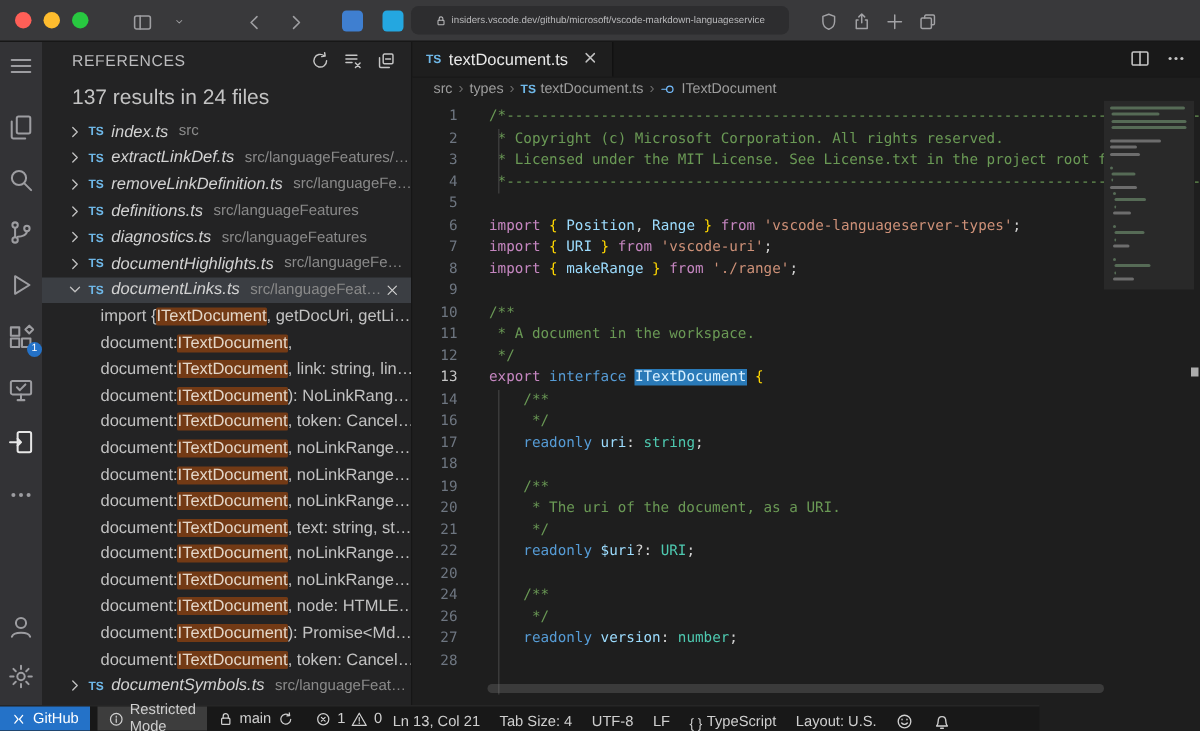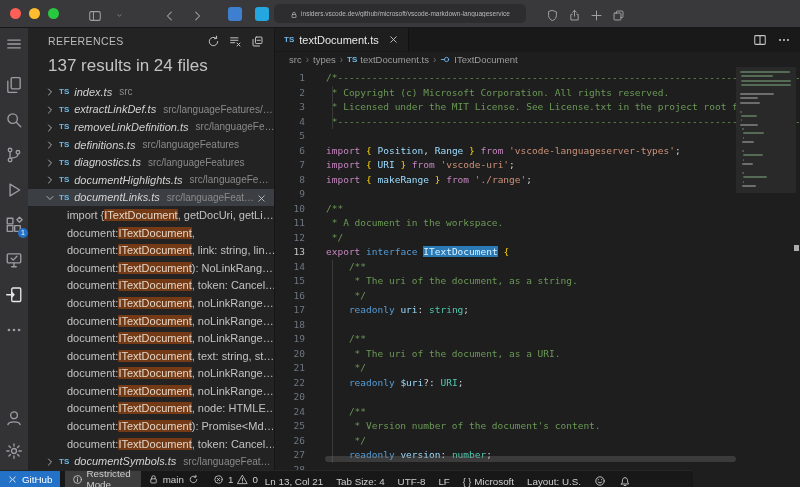--- a/index.html
+++ b/index.html
@@ -30,21 +30,21 @@
   .ab-item.active{color:#e7e7e7;}
   .ab-item.menu{margin-bottom:6px;}
   .ab-badge{position:absolute;right:-3px;bottom:-2px;min-width:10px;height:10px;border-radius:5px;background:var(--accent,#2472c8);
     color:#fff;font-size:7px;line-height:10px;text-align:center;padding:0 1px;}
 
   
   .sidebar{width:247px;background:#232324;border-right:1px solid #161616;position:relative;overflow:hidden;}
   .sb-head{height:25px;display:flex;align-items:center;padding:0 10px 0 20px;}
   .sb-title{font-size:10.5px;color:#bcbcbe;letter-spacing:.4px;}
   .sb-actions{margin-left:auto;display:flex;gap:9px;color:#c5c5c5;}
-  .sb-summary{padding:3px 20px 7px;font-size:17px;color:#c3c3c3;}
+  .sb-summary{padding:3px 20px 7px;font-size:14px;color:#c3c3c3;}
   .tree{font-size:11px;color:#c8c8c8;}
   .trow{height:17.6px;display:flex;align-items:center;white-space:nowrap;overflow:hidden;cursor:pointer;position:relative;}
   .trow.file{padding-left:16px;}
   .trow.result{padding-left:39px;color:#c2c2c2;}
   .trow.selected{background:#3b3e43;}
   .tw{color:#bdbdbd;margin-right:3px;flex:0 0 auto;}
   .ts-badge{font-size:8px;font-weight:bold;color:#6fb8e8;margin-right:5px;flex:0 0 auto;}
   .fname{color:#d2d2d2;font-style:italic;}
   .fpath{color:#8a8a8a;font-size:10px;margin-left:7px;}
   .match{background:rgba(234,92,0,.40);color:#e3d6c8;border-radius:1px;}
@@ -463,31 +463,29 @@
           <div class="code-line"><span class="ln ">5</span><span class="lc"></span></div>
           <div class="code-line"><span class="ln ">6</span><span class="lc"><span class="tok kw">import </span><span class="tok br">{ </span><span class="tok var">Position</span><span class="tok pt">, </span><span class="tok var">Range</span><span class="tok br"> }</span><span class="tok kw"> from </span><span class="tok str">'vscode-languageserver-types'</span><span class="tok pt">;</span></span></div>
           <div class="code-line"><span class="ln ">7</span><span class="lc"><span class="tok kw">import </span><span class="tok br">{ </span><span class="tok var">URI</span><span class="tok br"> }</span><span class="tok kw"> from </span><span class="tok str">'vscode-uri'</span><span class="tok pt">;</span></span></div>
           <div class="code-line"><span class="ln ">8</span><span class="lc"><span class="tok kw">import </span><span class="tok br">{ </span><span class="tok var">makeRange</span><span class="tok br"> }</span><span class="tok kw"> from </span><span class="tok str">'./range'</span><span class="tok pt">;</span></span></div>
           <div class="code-line"><span class="ln ">9</span><span class="lc"></span></div>
           <div class="code-line"><span class="ln ">10</span><span class="lc"><span class="tok cm">/**</span></span></div>
           <div class="code-line"><span class="ln ">11</span><span class="lc"><span class="tok cm"> * A document in the workspace.</span></span></div>
           <div class="code-line"><span class="ln ">12</span><span class="lc"><span class="tok cm"> */</span></span></div>
           <div class="code-line"><span class="ln active">13</span><span class="lc"><span class="tok kw">export</span><span class="tok pt"> </span><span class="tok kw2">interface</span><span class="tok pt"> </span><span class="tok type sel">ITextDocument</span><span class="tok pt"> </span><span class="tok br">{</span></span></div>
           <div class="code-line"><span class="ln ">14</span><span class="lc"><span class="tok cm">    /**</span></span></div>
-          <div class="code-line"><span class="ln ">15</span><span class="lc"><span class="tok cm">     * The uri of the document, as a string.</span></span></div>
           <div class="code-line"><span class="ln ">16</span><span class="lc"><span class="tok cm">     */</span></span></div>
           <div class="code-line"><span class="ln ">17</span><span class="lc"><span class="tok pt">    </span><span class="tok kw2">readonly</span><span class="tok pt"> </span><span class="tok var">uri</span><span class="tok pt">: </span><span class="tok type">string</span><span class="tok pt">;</span></span></div>
           <div class="code-line"><span class="ln ">18</span><span class="lc"></span></div>
           <div class="code-line"><span class="ln ">19</span><span class="lc"><span class="tok cm">    /**</span></span></div>
           <div class="code-line"><span class="ln ">20</span><span class="lc"><span class="tok cm">     * The uri of the document, as a URI.</span></span></div>
           <div class="code-line"><span class="ln ">21</span><span class="lc"><span class="tok cm">     */</span></span></div>
           <div class="code-line"><span class="ln ">22</span><span class="lc"><span class="tok pt">    </span><span class="tok kw2">readonly</span><span class="tok pt"> </span><span class="tok var">$uri</span><span class="tok pt">?: </span><span class="tok type">URI</span><span class="tok pt">;</span></span></div>
           <div class="code-line"><span class="ln ">20</span><span class="lc"></span></div>
           <div class="code-line"><span class="ln ">24</span><span class="lc"><span class="tok cm">    /**</span></span></div>
-          <div class="code-line"><span class="ln ">25</span><span class="lc"><span class="tok cm">     * Version number of the document's content.</span></span></div>
           <div class="code-line"><span class="ln ">26</span><span class="lc"><span class="tok cm">     */</span></span></div>
           <div class="code-line"><span class="ln ">27</span><span class="lc"><span class="tok pt">    </span><span class="tok kw2">readonly</span><span class="tok pt"> </span><span class="tok var">version</span><span class="tok pt">: </span><span class="tok type">number</span><span class="tok pt">;</span></span></div>
           <div class="code-line"><span class="ln ">28</span><span class="lc"></span></div>
         </div>
       <div class="minimap" id="minimap">
           <div class="mslider"></div>
           <div class="mbar cm" style="margin-left:0px;width:50px"></div>
           <div class="mbar cm" style="margin-left:0.6px;width:32.45px"></div>
           <div class="mbar cm" style="margin-left:0.6px;width:50px"></div>
           <div class="mbar cm" style="margin-left:0.6px;width:50px"></div>
@@ -580,21 +578,21 @@
         <span>Tab Size: 4</span>
       </span>
       <span class="sb-item">
         <span>UTF-8</span>
       </span>
       <span class="sb-item">
         <span>LF</span>
       </span>
       <span class="sb-item">
         <span class="braces-txt">{ }</span>
-        <span>Microsoft</span>
+        <span>TypeScript</span>
       </span>
       <span class="sb-item">
         <span>Layout: U.S.</span>
       </span>
       <span class="sb-item">
         <span class="ic " style="width:12px;height:12px">
           <svg viewBox="0 0 16 16" width="12" height="12" fill="none" stroke="currentColor" stroke-width="1.2" stroke-linecap="round" stroke-linejoin="round">
             <circle cx="8" cy="8" r="5.6"></circle>
             <path d="M5.5 9.3c1.3 1.6 3.7 1.6 5 0M5.8 6v.4M10.2 6v.4"></path>
           </svg>

